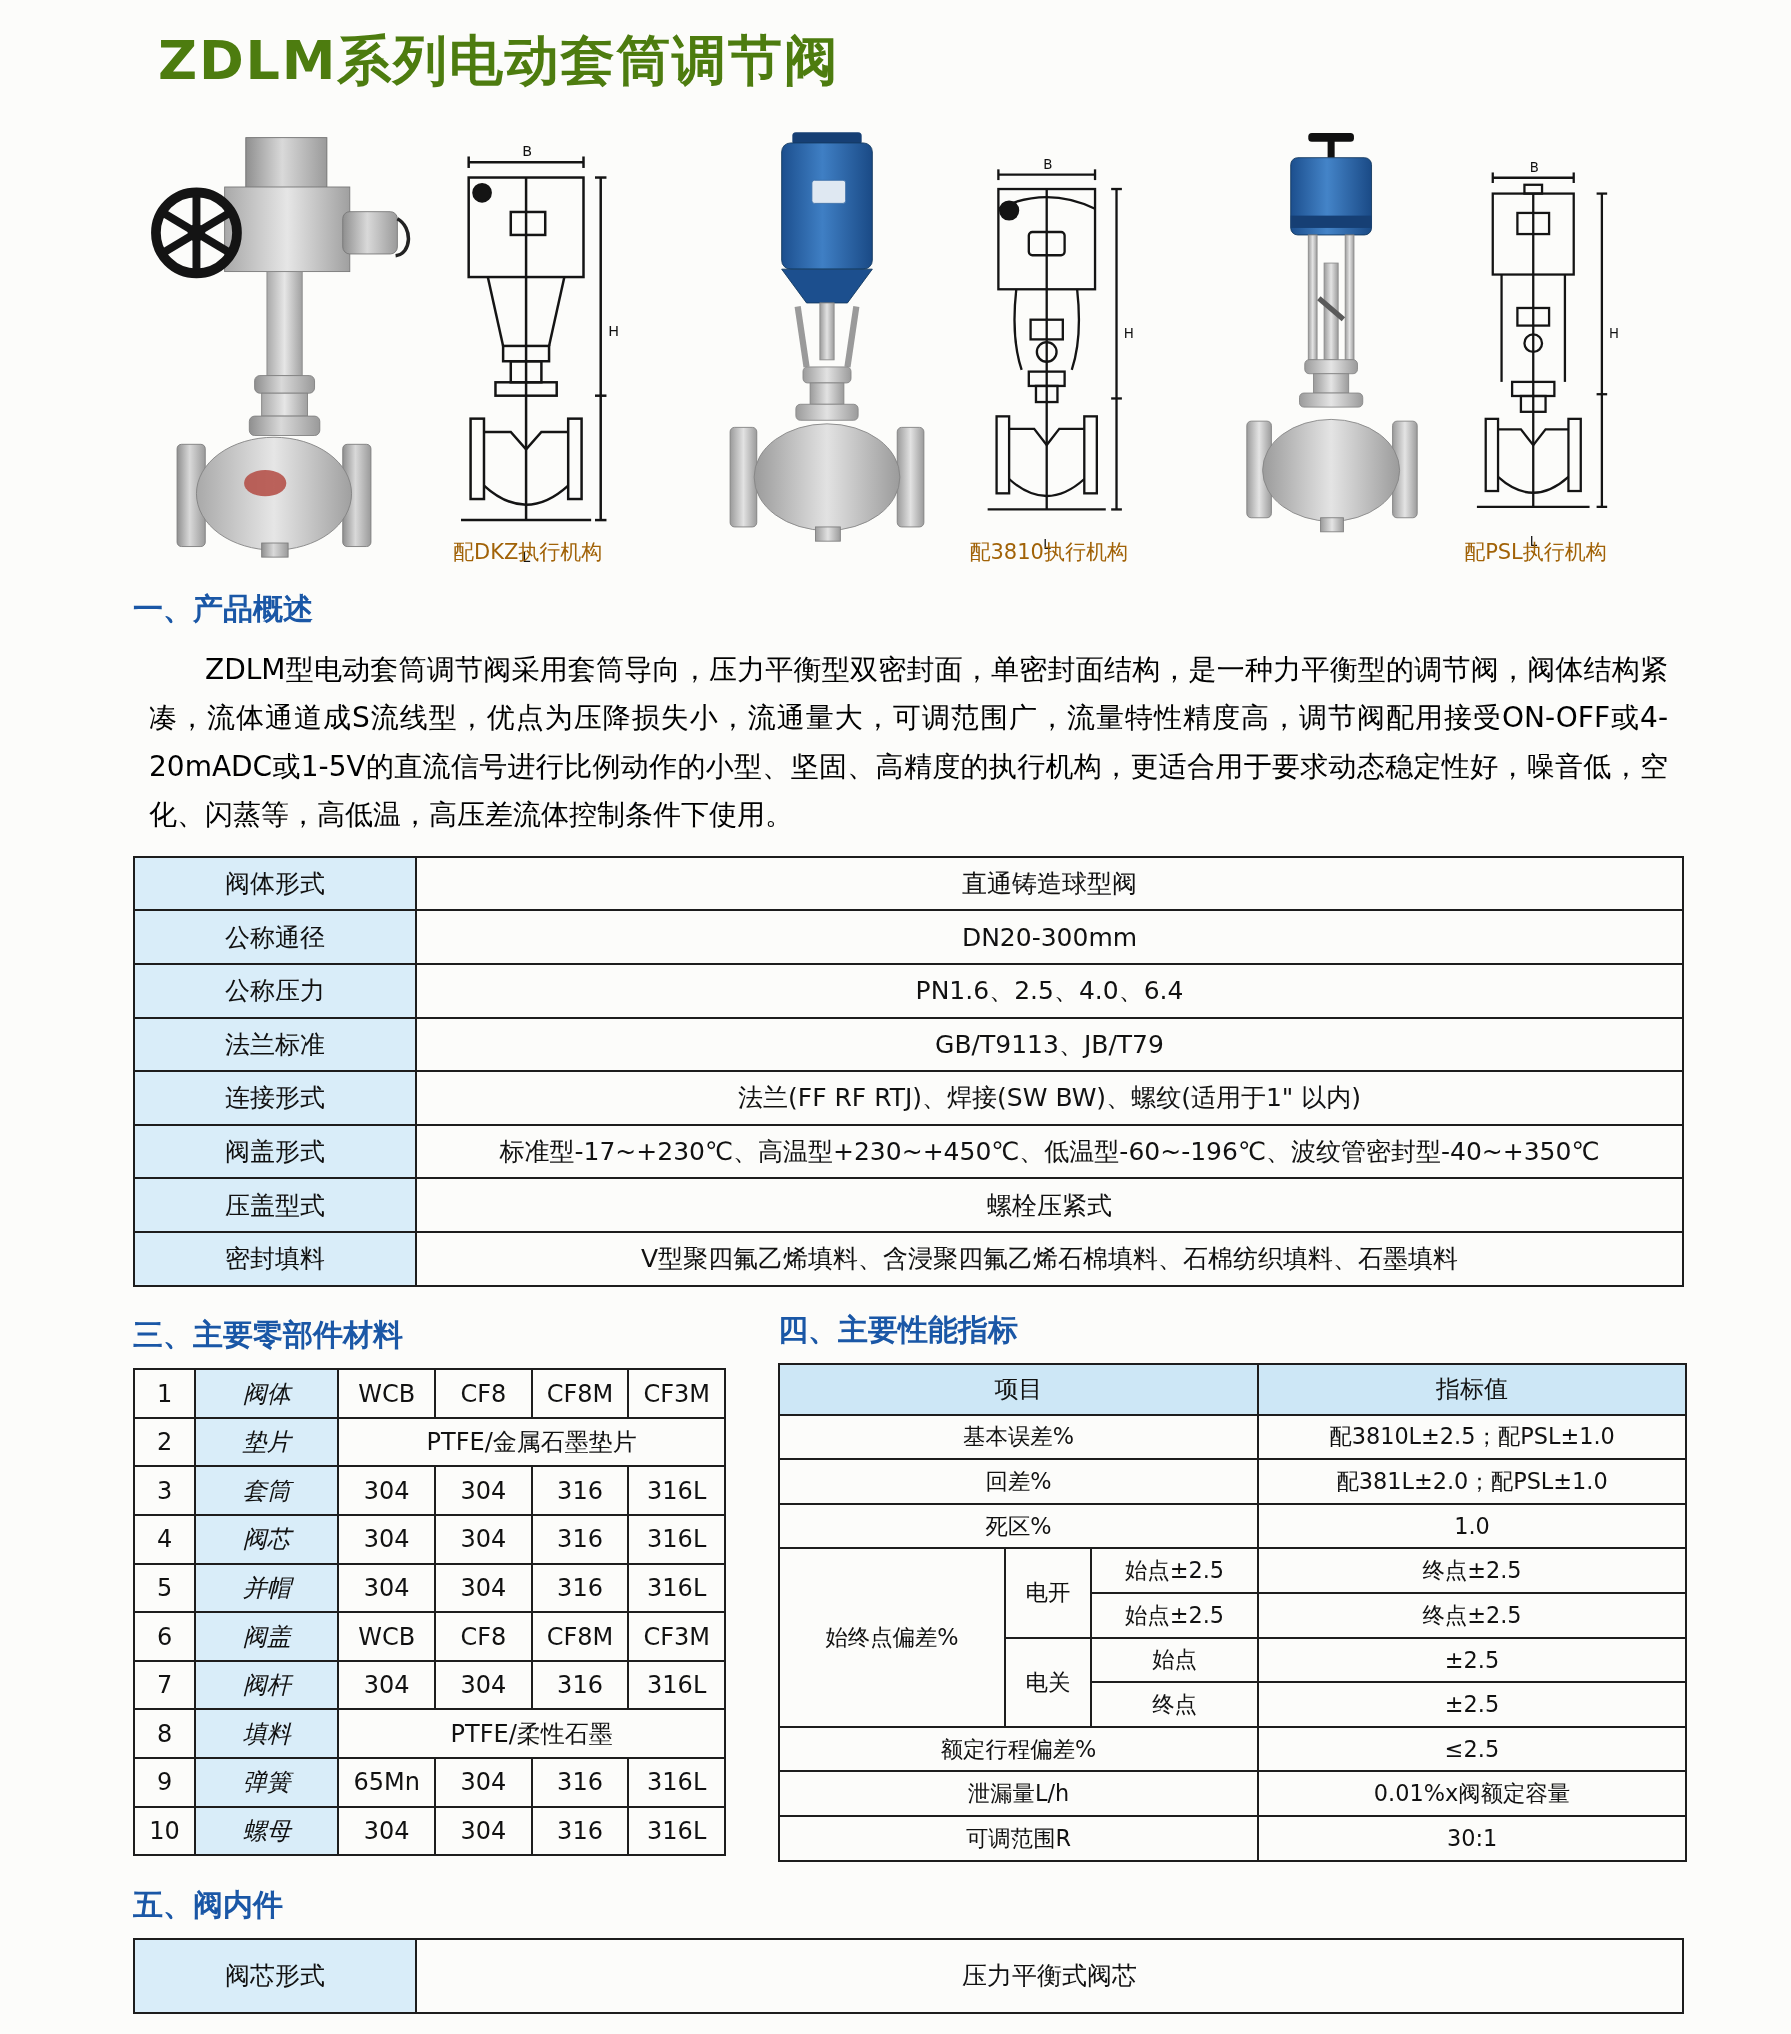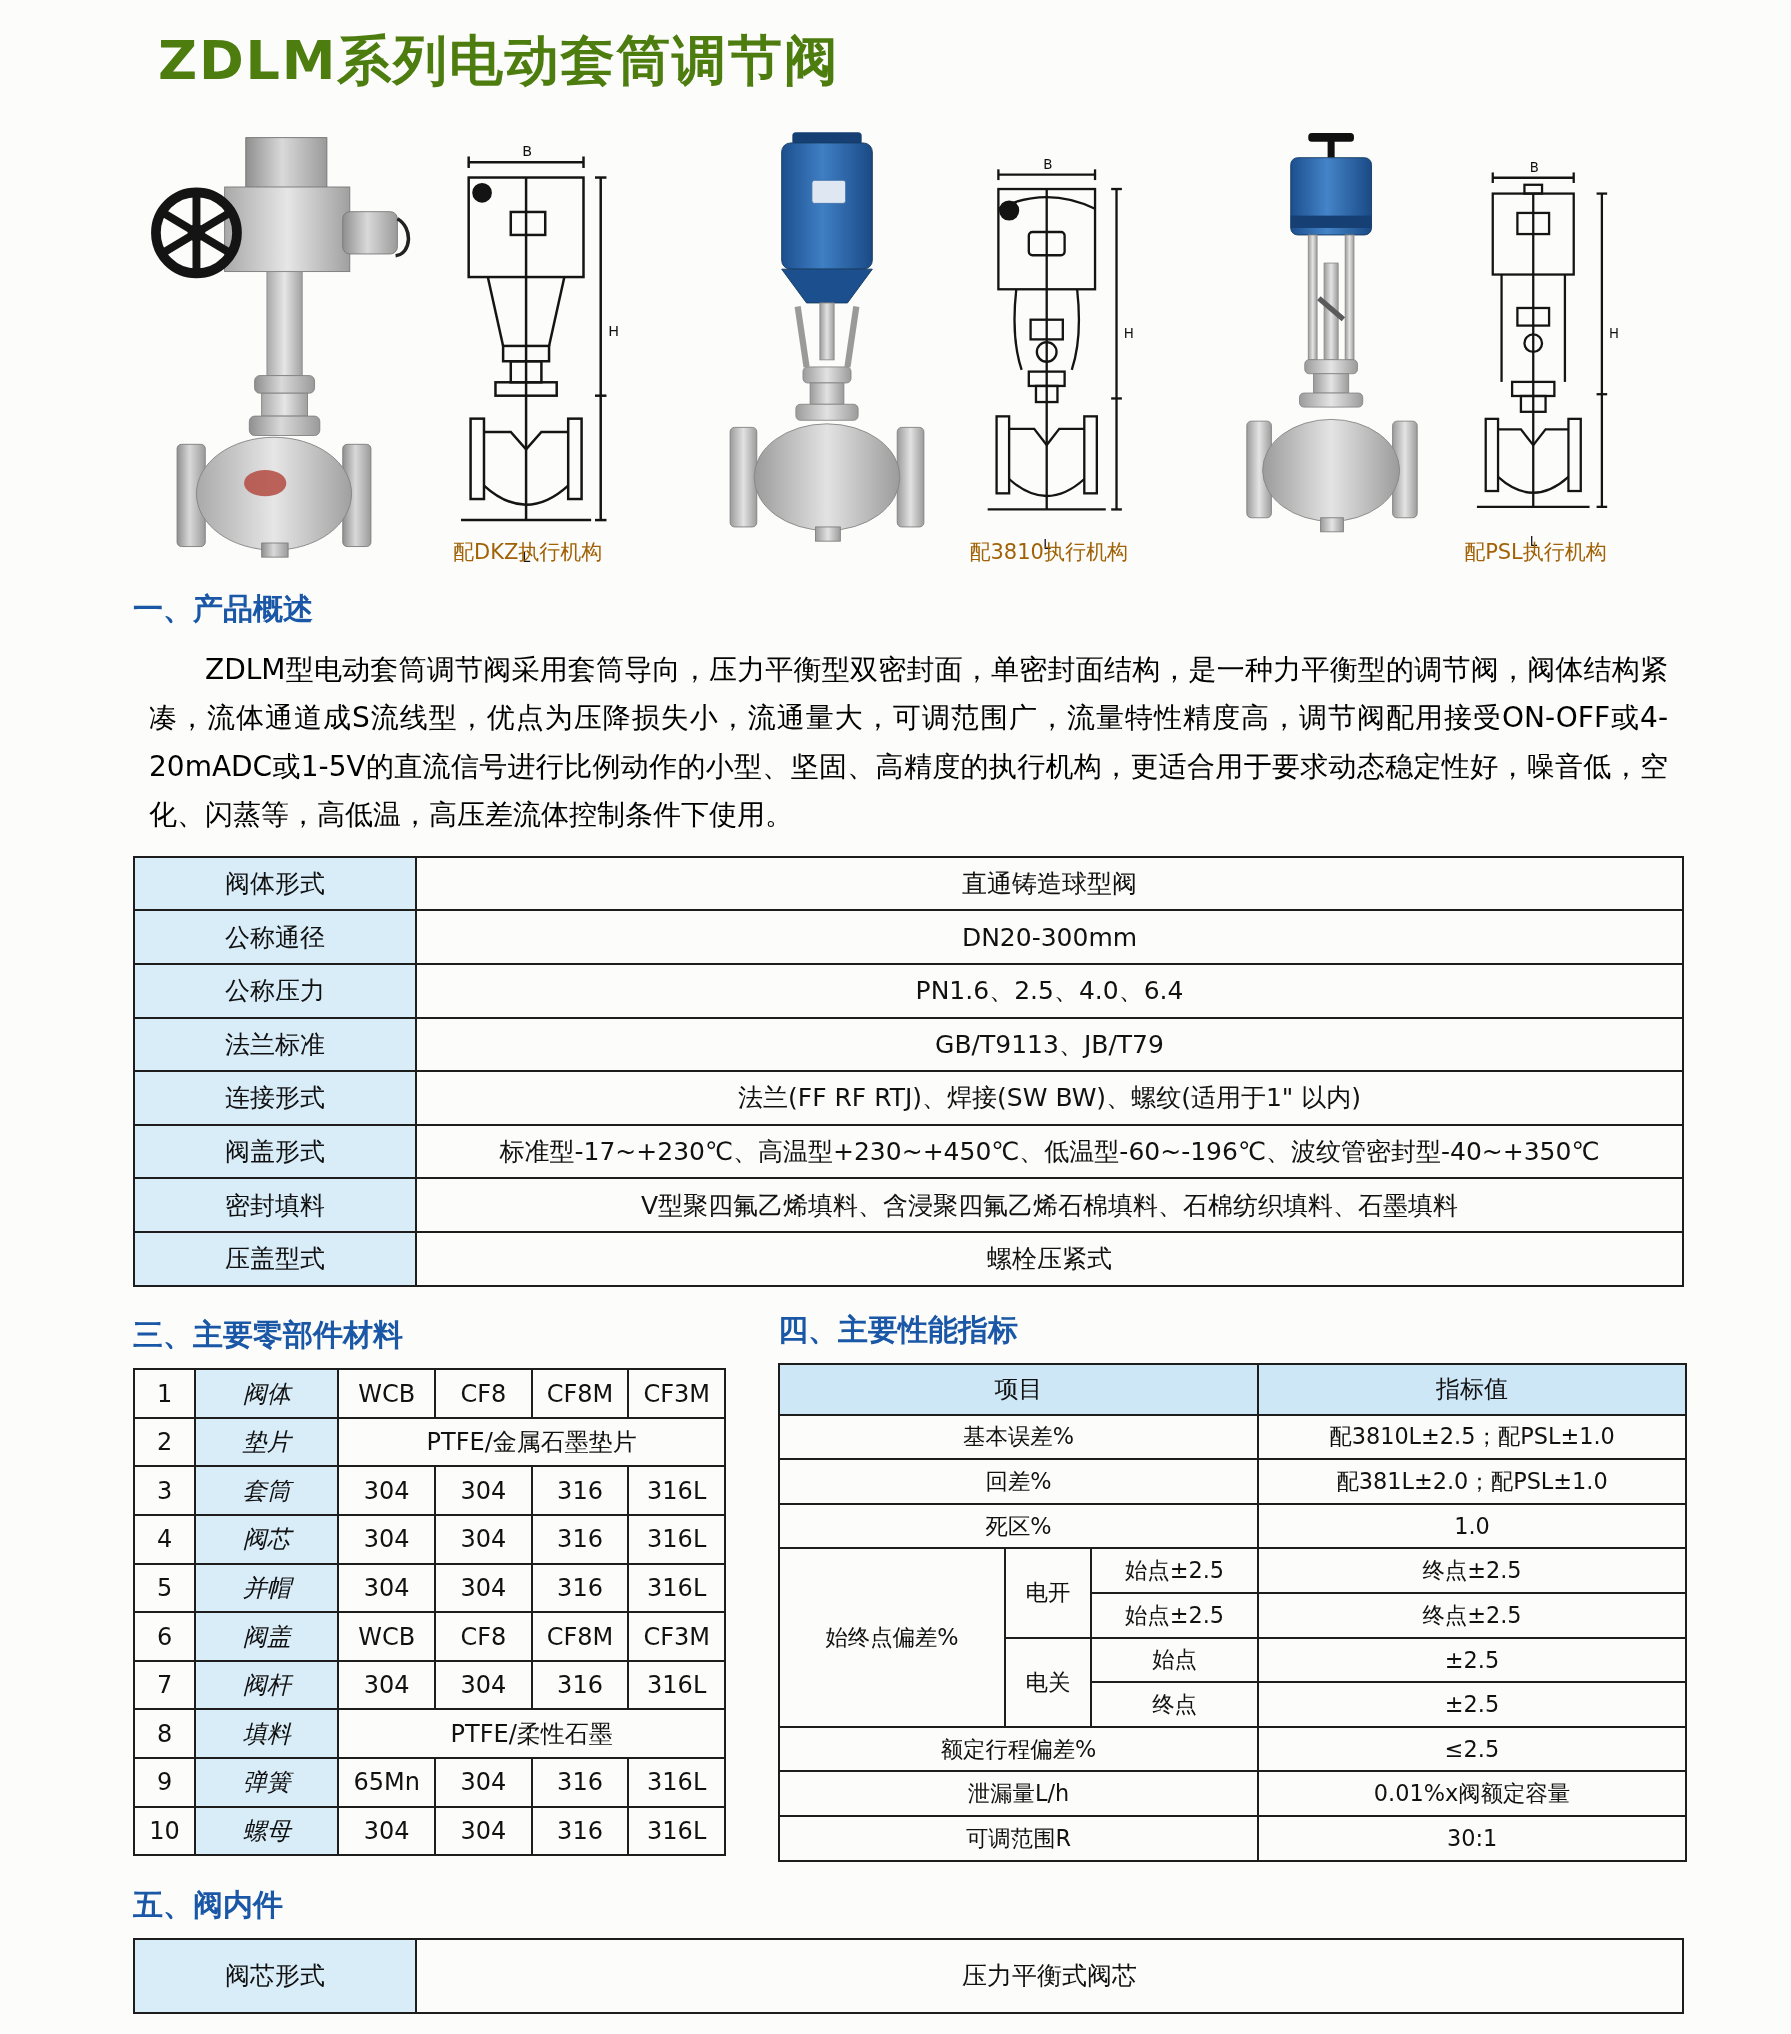--- a/index.html
+++ b/index.html
@@ -277,26 +277,26 @@
       </tr>
       <tr>
         <td class="lbl">连接形式</td>
         <td>法兰(FF RF RTJ)、焊接(SW BW)、螺纹(适用于1" 以内)</td>
       </tr>
       <tr>
         <td class="lbl">阀盖形式</td>
         <td>标准型-17~+230℃、高温型+230~+450℃、低温型-60~-196℃、波纹管密封型-40~+350℃</td>
       </tr>
       <tr>
+        <td class="lbl">压盖型式</td>
+        <td>螺栓压紧式</td>
+      </tr>
+      <tr>
         <td class="lbl">密封填料</td>
         <td>V型聚四氟乙烯填料、含浸聚四氟乙烯石棉填料、石棉纺织填料、石墨填料</td>
-      </tr>
-      <tr>
-        <td class="lbl">压盖型式</td>
-        <td>螺栓压紧式</td>
       </tr>
     </tbody>
   </table>
 
   <div class="cols">
     <div class="col-left">
       <div class="section-heading">三、主要零部件材料</div>
       <table class="t-mat">
         <tbody>
           <tr>

